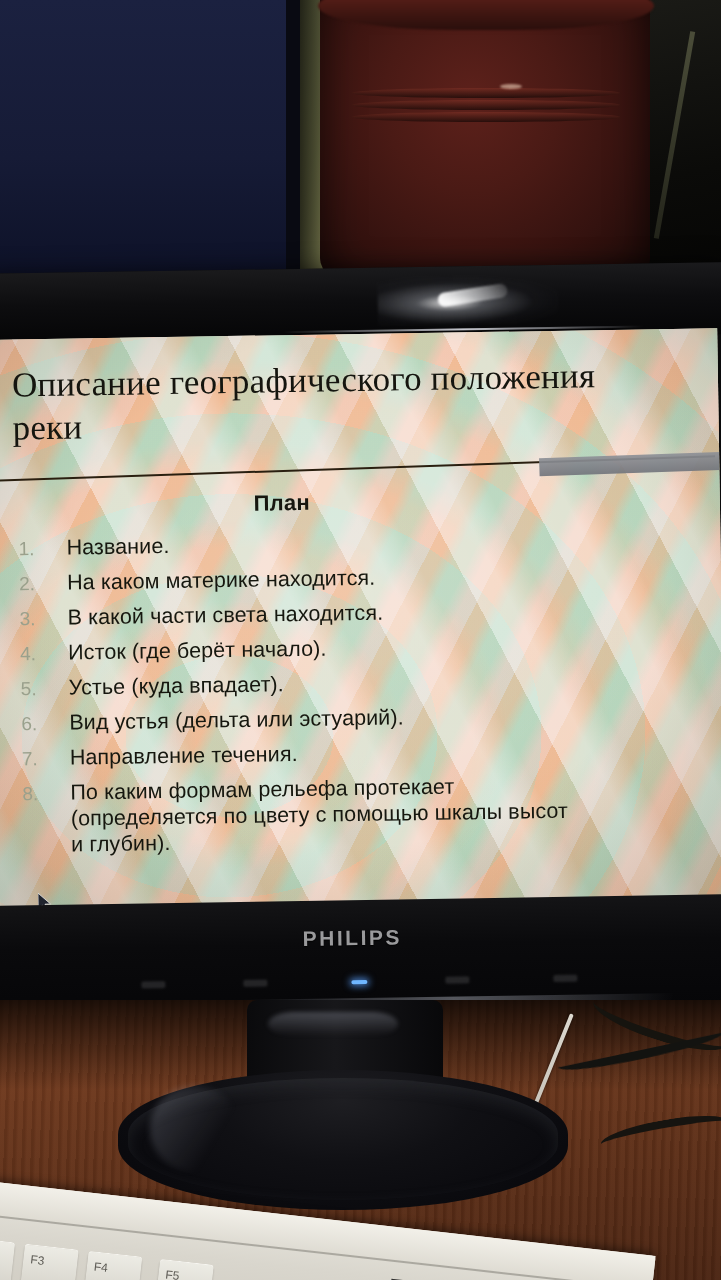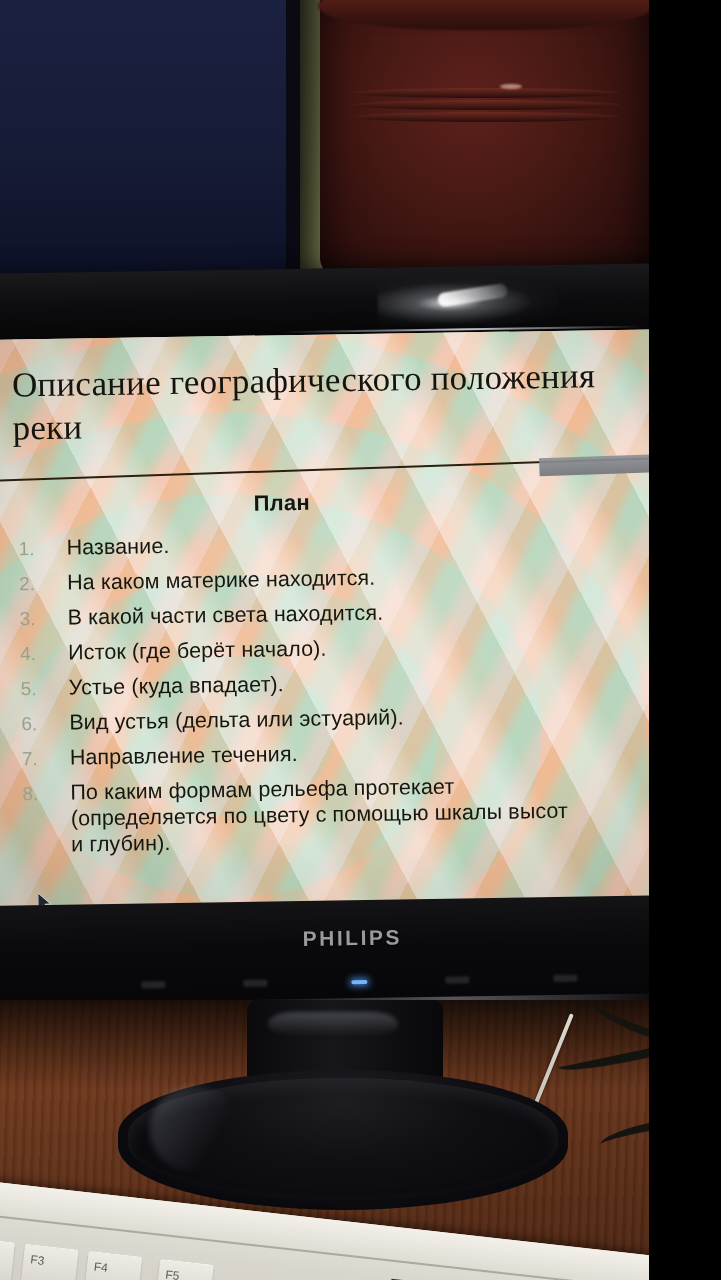--- a/index.html
+++ b/index.html
@@ -1,18 +1,18 @@
 <!DOCTYPE html>
 <html lang="ru"><head>
 <meta charset="utf-8">
 <title>Presentation on Philips monitor</title>
 <style>
   html,body{margin:0;padding:0;background:#000;}
   #stage{
-    position:relative;width:649px;height:1280px;overflow:hidden;
+    position:relative;width:721px;height:1280px;overflow:hidden;
     background:#c2410c;
     font-family:"Liberation Sans", sans-serif;
   }
 
   
   .bg-wall{
     position:absolute;left:0;top:0;width:302px;height:286px;
     background:linear-gradient(180deg,#1b2140 0%,#161b36 55%,#0d1127 100%);
   }
   .bg-column{

